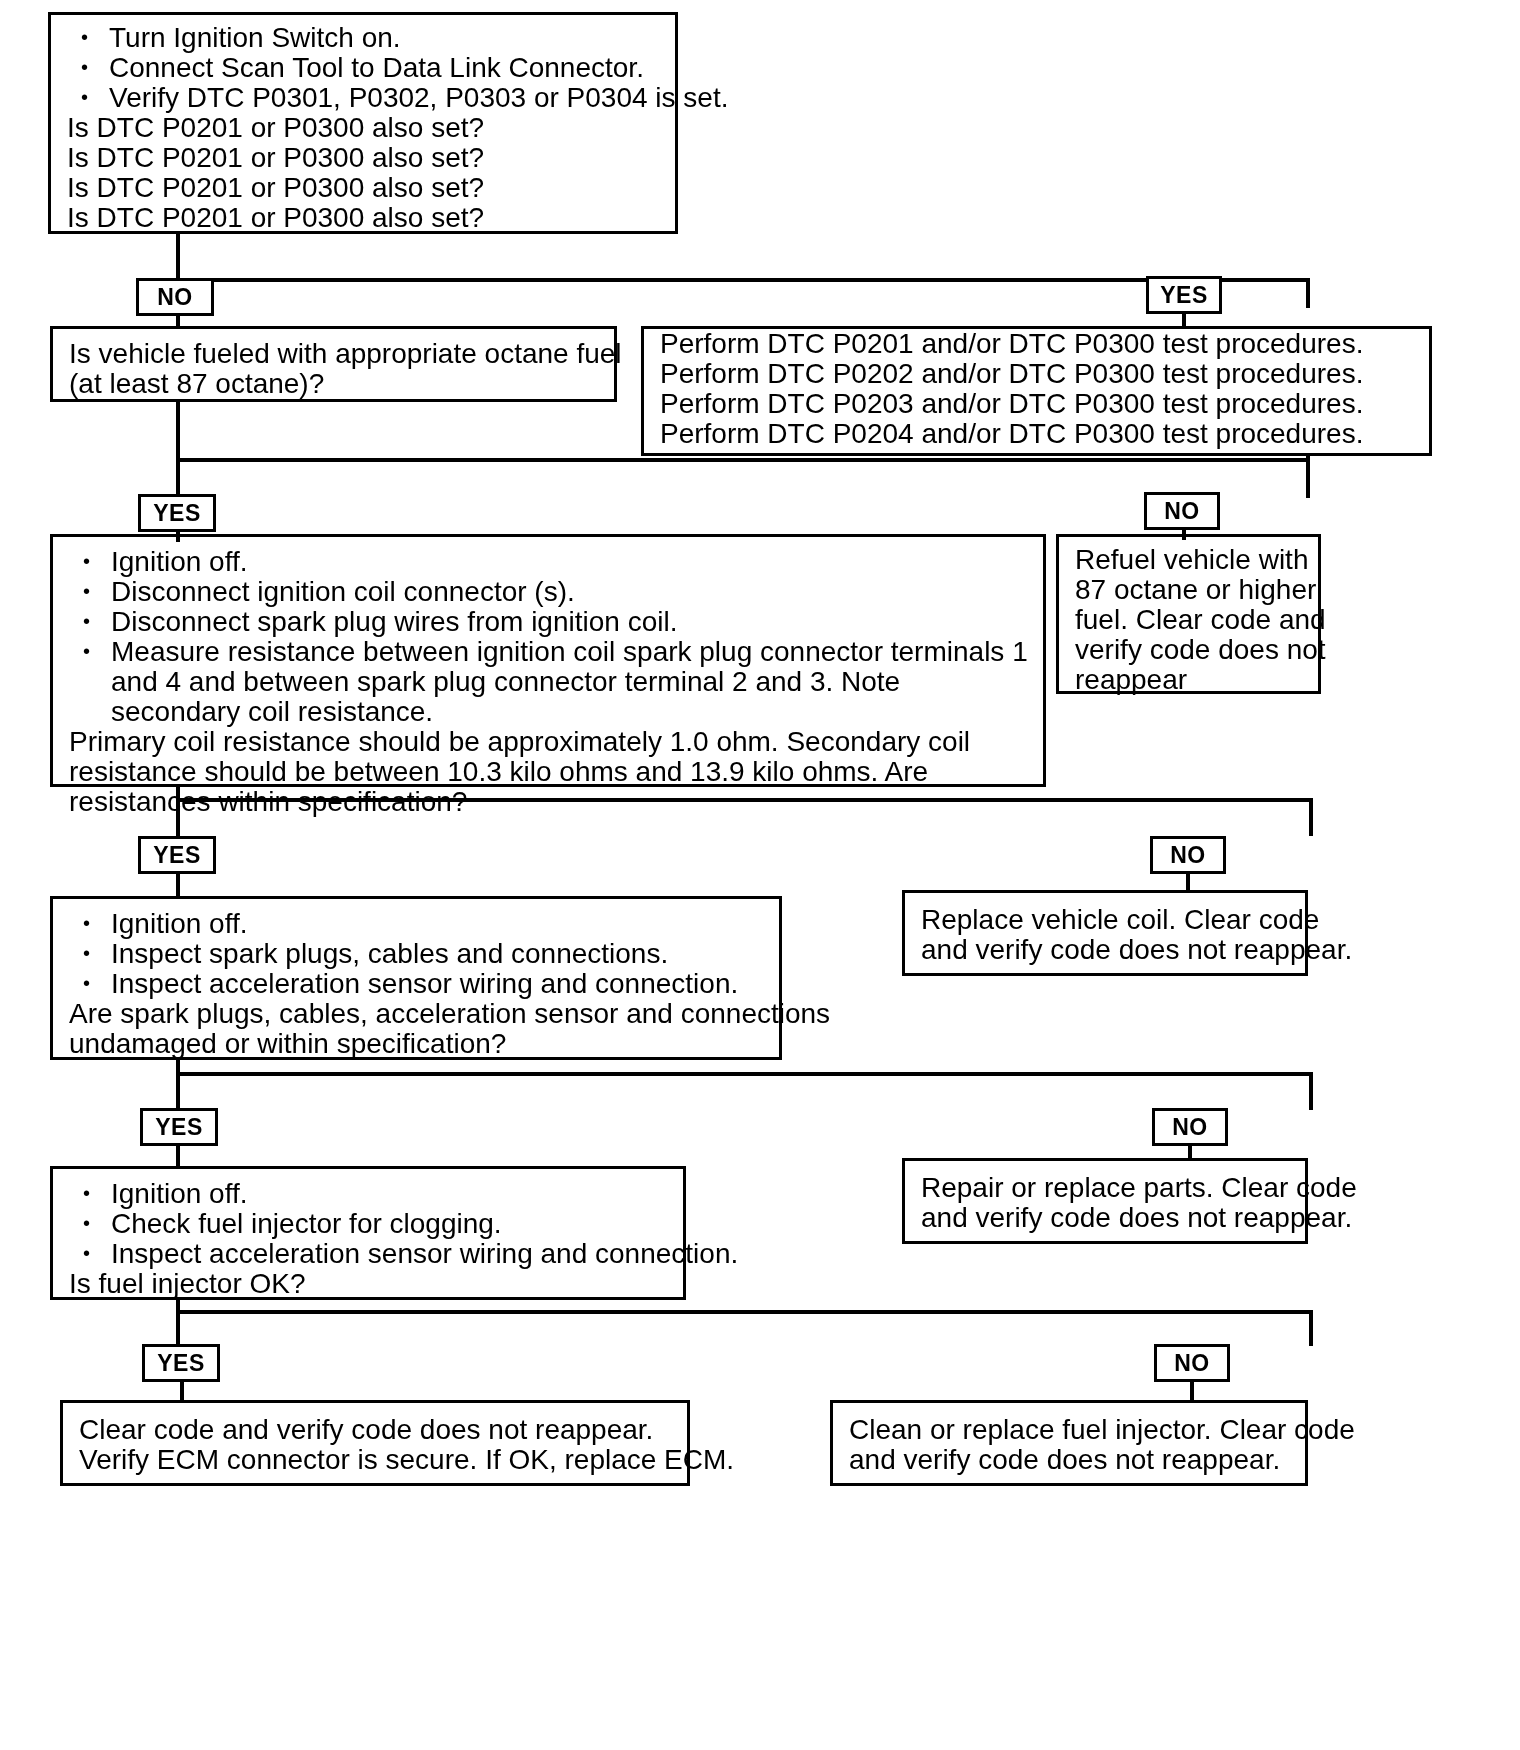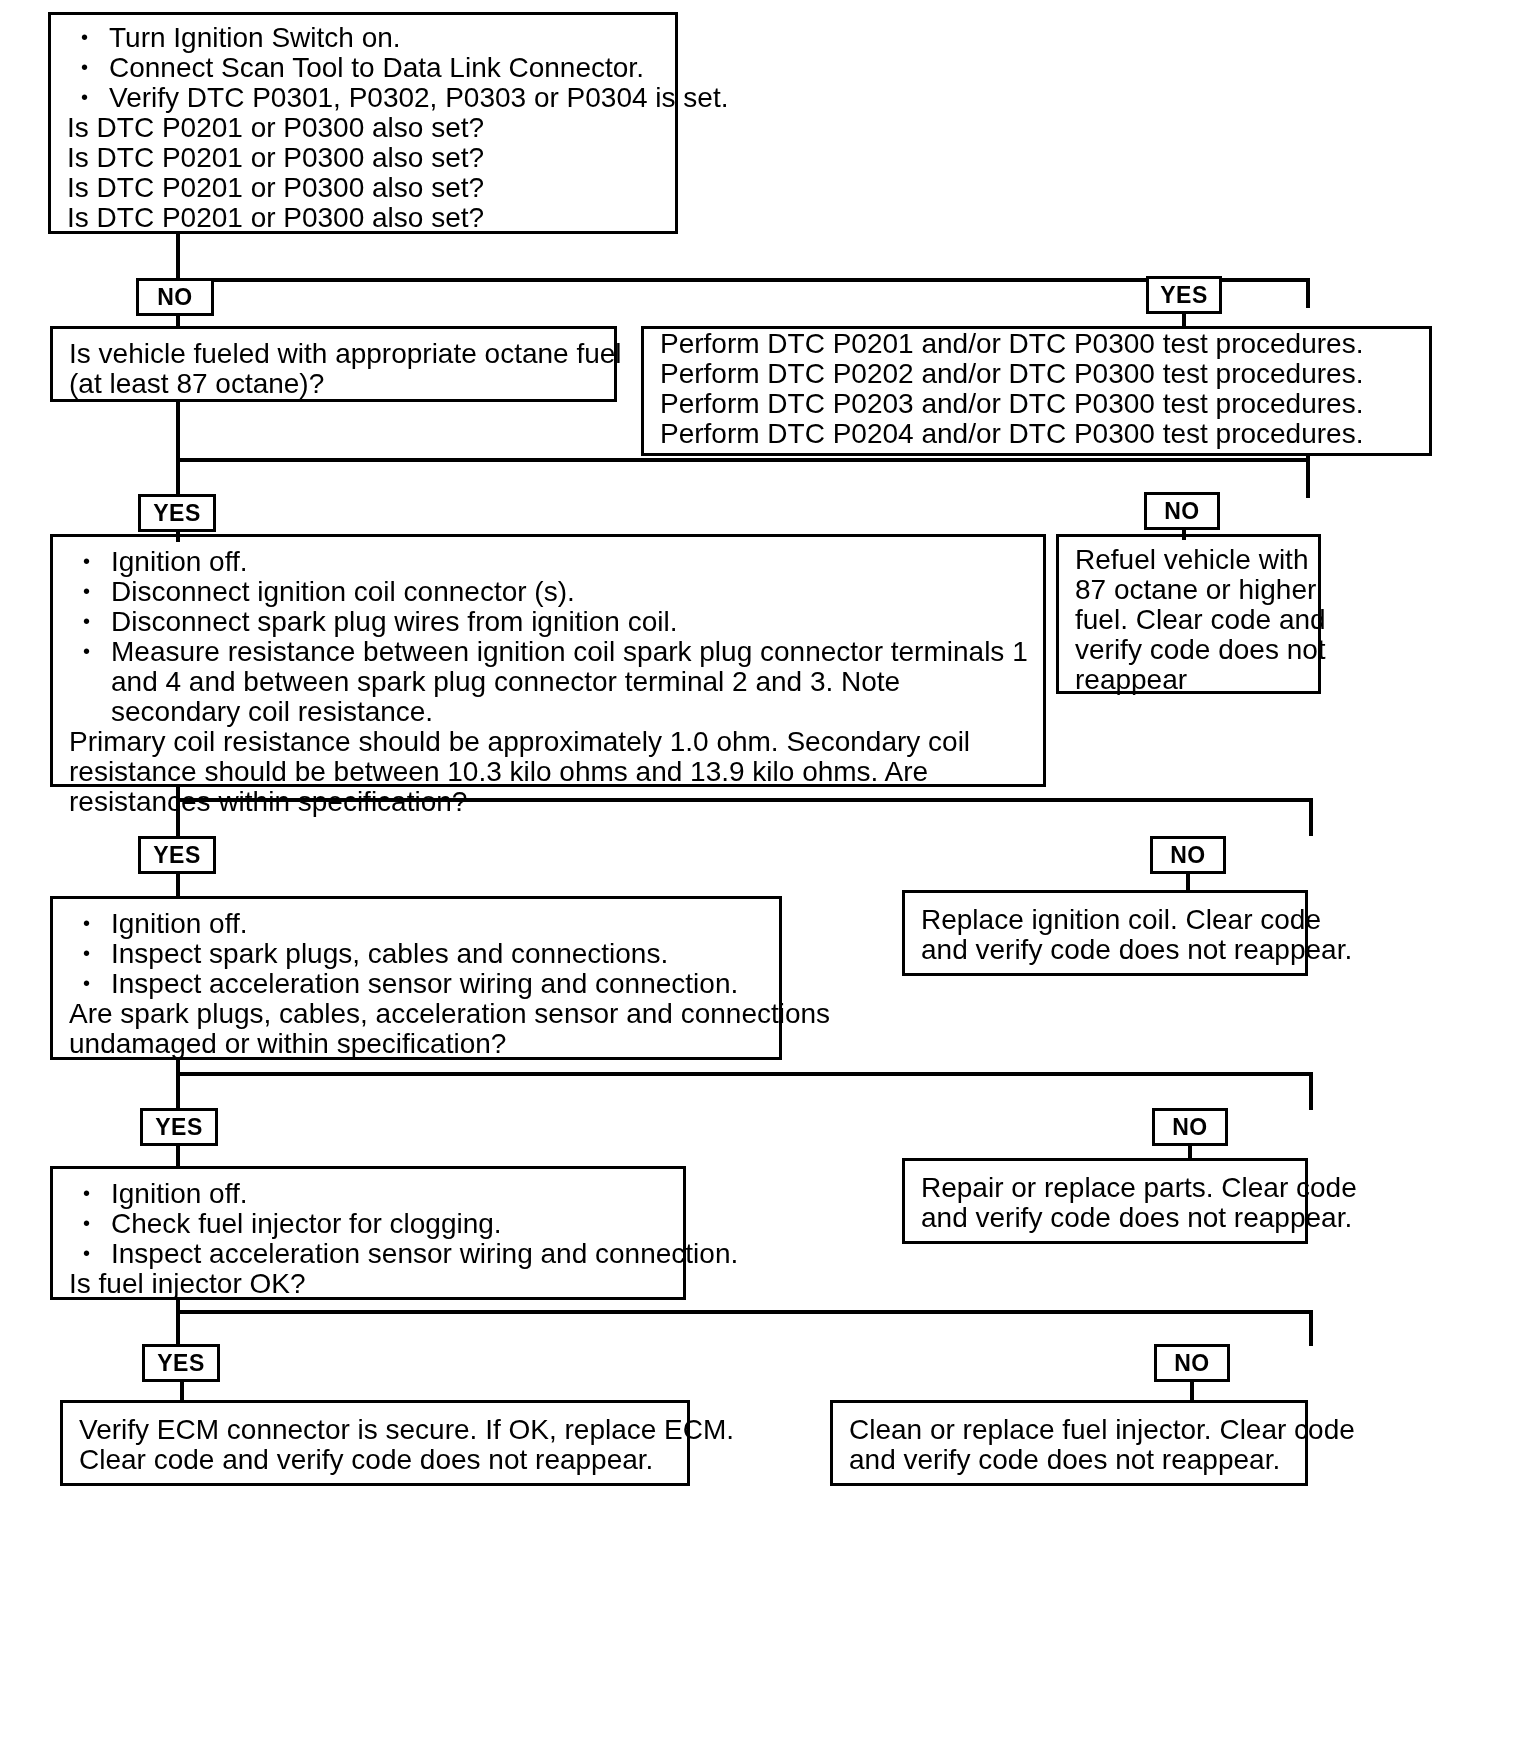--- a/index.html
+++ b/index.html
@@ -169,21 +169,21 @@
     <ul class="bullets">
       <li><span>Ignition off.</span></li>
       <li><span>Inspect spark plugs, cables and connections.</span></li>
       <li><span>Inspect acceleration sensor wiring and connection.</span></li>
     </ul>
     <p>Are spark plugs, cables, acceleration sensor and connections</p>
     <p>undamaged or within specification?</p>
   </div>
 
   <div class="node" style="left:902px; top:890px; width:406px; height:86px; padding-top:12px;">
-    <p>Replace ignition coil. Clear code</p>
+    <p>Replace vehicle coil. Clear code</p>
     <p>and verify code does not reappear.</p>
   </div>
 
   <div class="line vline" style="left:176px; top:1060px; height:52px;"></div>
   <div class="line hline" style="left:176px; top:1072px; width:1137px;"></div>
   <div class="line vline" style="left:1309px; top:1072px; height:38px;"></div>
 
   <div class="label" style="left:140px; top:1108px; width:78px; height:38px;">
     <span>YES</span>
   </div>
@@ -216,22 +216,22 @@
     <span>YES</span>
   </div>
   <div class="label" style="left:1154px; top:1344px; width:76px; height:38px;">
     <span>NO</span>
   </div>
 
   <div class="line vline" style="left:180px; top:1380px; height:22px;"></div>
   <div class="line vline" style="left:1190px; top:1380px; height:22px;"></div>
 
   <div class="node" style="left:60px; top:1400px; width:630px; height:86px; padding-top:12px;">
+    <p>Clear code and verify code does not reappear.</p>
     <p>Verify ECM connector is secure. If OK, replace ECM.</p>
-    <p>Clear code and verify code does not reappear.</p>
   </div>
 
   <div class="node" style="left:830px; top:1400px; width:478px; height:86px; padding-top:12px;">
     <p>Clean or replace fuel injector. Clear code</p>
     <p>and verify code does not reappear.</p>
   </div>
 
 </div>
 
 </body></html>

